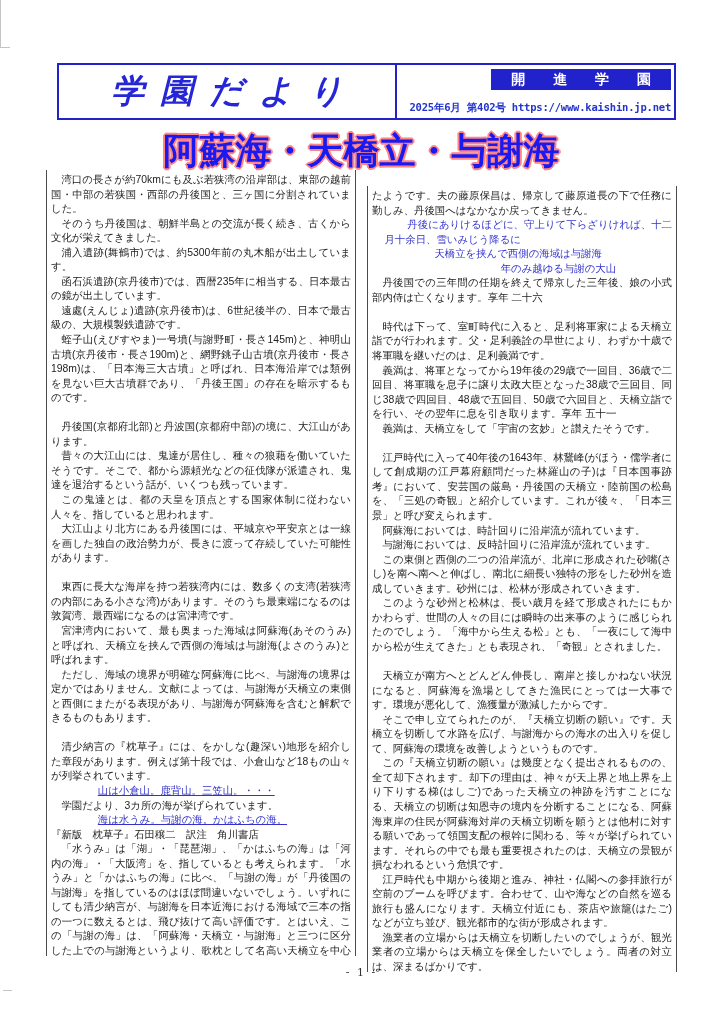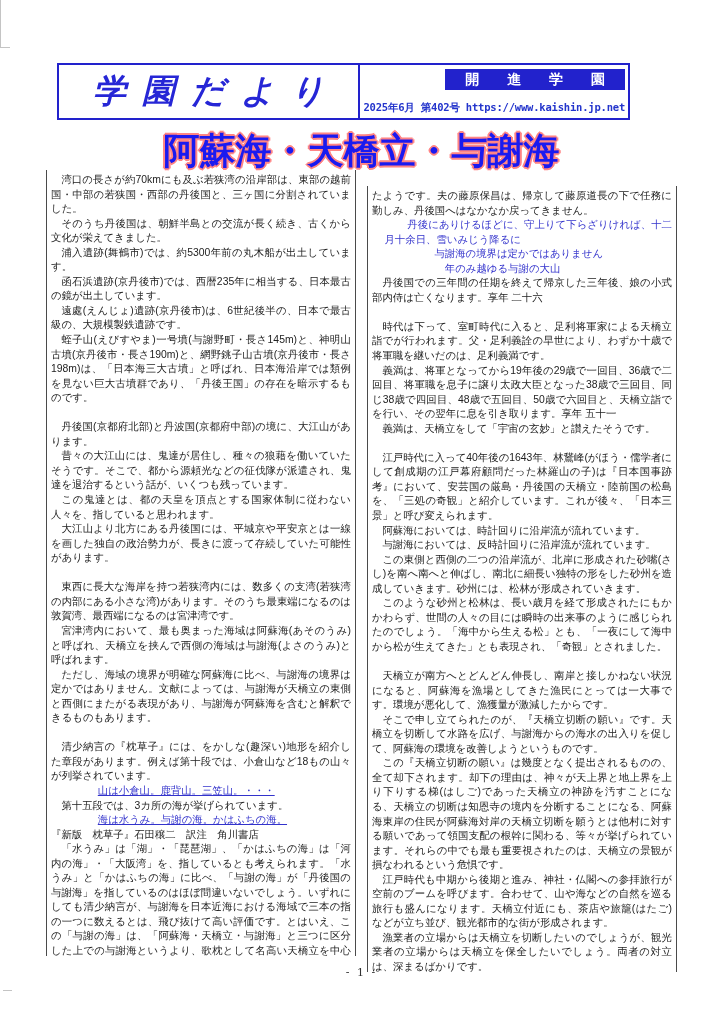--- a/index.html
+++ b/index.html
@@ -15,21 +15,21 @@
     overflow:hidden;
   }
   
   .mark{position:absolute;background:#c4c4c4;}
   .mark-tl-h{left:0;top:47px;width:10px;height:1px;}
   .mark-tl-v{left:0;top:0;width:1px;height:47px;}
   .mark-bl-h{left:3px;top:990px;width:9px;height:1px;}
 
   
   .header-box{
-    position:absolute;left:57px;top:63px;width:573px;height:57px;
+    position:absolute;left:57px;top:63px;width:619px;height:57px;
     border:2px solid var(--blue);display:flex;box-sizing:border-box;background:#fff;
   }
   .header-left{
     width:338px;border-right:2px solid var(--blue);
     display:flex;align-items:center;justify-content:center;box-sizing:border-box;
   }
   .masthead{
     color:#2626d6;font-size:33px;font-weight:bold;font-style:italic;
     font-family:"DejaVu Serif", serif;letter-spacing:16px;white-space:nowrap;
     transform:translateX(8px);
@@ -68,21 +68,21 @@
   .col-left{left:46px;}
   .col-right{left:367px;margin-top:16px;}
   .blk{min-height:14.55px;}
   .p{text-indent:1em;}
   .cont{}
   .blank{height:14.55px;}
   .src{text-align:left;}
   .q1{color:var(--qblue);padding-left:4.5em;text-align:left;text-decoration:underline;}
   .qb2{color:var(--qblue);margin-left:1.2em;text-indent:2.2em;}
   .q3{color:var(--qblue);padding-left:6em;text-align:left;}
-  .q4{color:var(--qblue);padding-left:7em;text-align:left;}
+  .q4{color:var(--qblue);padding-left:7em;text-align:center;}
 
   
   .footer{
     position:absolute;left:0;top:966px;width:723px;text-align:center;
     font-size:11px;color:#333;font-family:"DejaVu Serif", serif;letter-spacing:2px;
   }
 </style>
 </head>
 <body>
 
@@ -114,31 +114,31 @@
     <div class="blk p">昔々の大江山には、鬼達が居住し、種々の狼藉を働いていたそうです。そこで、都から源頼光などの征伐隊が派遣され、鬼達を退治するという話が、いくつも残っています。</div>
     <div class="blk p">この鬼達とは、都の天皇を頂点とする国家体制に従わない人々を、指していると思われます。</div>
     <div class="blk p">大江山より北方にある丹後国には、平城京や平安京とは一線を画した独自の政治勢力が、長きに渡って存続していた可能性があります。</div>
     <div class="blk blank"></div>
     <div class="blk p">東西に長大な海岸を持つ若狭湾内には、数多くの支湾(若狭湾の内部にある小さな湾)があります。そのうち最東端になるのは敦賀湾、最西端になるのは宮津湾です。</div>
     <div class="blk p">宮津湾内において、最も奥まった海域は阿蘇海(あそのうみ)と呼ばれ、天橋立を挟んで西側の海域は与謝海(よさのうみ)と呼ばれます。</div>
     <div class="blk p">ただし、海域の境界が明確な阿蘇海に比べ、与謝海の境界は定かではありません。文献によっては、与謝海が天橋立の東側と西側にまたがる表現があり、与謝海が阿蘇海を含むと解釈できるものもあります。</div>
     <div class="blk blank"></div>
     <div class="blk p">清少納言の『枕草子』には、をかしな(趣深い)地形を紹介した章段があります。例えば第十段では、小倉山など18もの山々が列挙されています。</div>
     <div class="blk q1">山は小倉山。鹿背山。三笠山。・・・</div>
-    <div class="blk p">第十五段では、3カ所の海が挙げられています。</div>
+    <div class="blk p">学園だより、3カ所の海が挙げられています。</div>
     <div class="blk q1">海は水うみ。与謝の海。かはふちの海。</div>
     <div class="blk src">『新版　枕草子』石田穣二　訳注　角川書店</div>
     <div class="blk p">「水うみ」は「湖」・「琵琶湖」、「かはふちの海」は「河内の海」・「大阪湾」を、指しているとも考えられます。「水うみ」と「かはふちの海」に比べ、「与謝の海」が「丹後国の与謝海」を指しているのはほぼ間違いないでしょう。いずれにしても清少納言が、与謝海を日本近海における海域で三本の指の一つに数えるとは、飛び抜けて高い評価です。とはいえ、この「与謝の海」は、「阿蘇海・天橋立・与謝海」と三つに区分した上での与謝海というより、歌枕として名高い天橋立を中心とした周辺海域を一まとめにした「与謝の海」ではないかと、思えてなりません。</div>
   </div>
 
 <div class="col col-right">
   <div>
       <div class="blk cont">たようです。夫の藤原保昌は、帰京して藤原道長の下で任務に勤しみ、丹後国へはなかなか戻ってきません。</div>
       <div class="blk qb2">丹後にありけるほどに、守上りて下らざりければ、十二月十余日、雪いみじう降るに</div>
-      <div class="blk q3">与謝海の境界は定かではありません</div>
+      <div class="blk q3">天橋立を挟んで西側の海域は与謝海</div>
       <div class="blk q4">年のみ越ゆる与謝の大山</div>
       <div class="blk p">丹後国での三年間の任期を終えて帰京した三年後、娘の小式部内侍は亡くなります。享年 二十六</div>
       <div class="blk blank"></div>
       <div class="blk p">時代は下って、室町時代に入ると、足利将軍家による天橋立詣でが行われます。父・足利義詮の早世により、わずか十歳で将軍職を継いだのは、足利義満です。</div>
       <div class="blk p">義満は、将軍となってから19年後の29歳で一回目、36歳で二回目、将軍職を息子に譲り太政大臣となった38歳で三回目、同じ38歳で四回目、48歳で五回目、50歳で六回目と、天橋立詣でを行い、その翌年に息を引き取ります。享年 五十一</div>
       <div class="blk p">義満は、天橋立をして「宇宙の玄妙」と讃えたそうです。</div>
       <div class="blk blank"></div>
       <div class="blk p">江戸時代に入って40年後の1643年、林鵞峰(がほう・儒学者にして創成期の江戸幕府顧問だった林羅山の子)は『日本国事跡考』において、安芸国の厳島・丹後国の天橋立・陸前国の松島を、「三処の奇観」と紹介しています。これが後々、「日本三景」と呼び変えられます。</div>
       <div class="blk p">阿蘇海においては、時計回りに沿岸流が流れています。</div>
       <div class="blk p">与謝海においては、反時計回りに沿岸流が流れています。</div>

